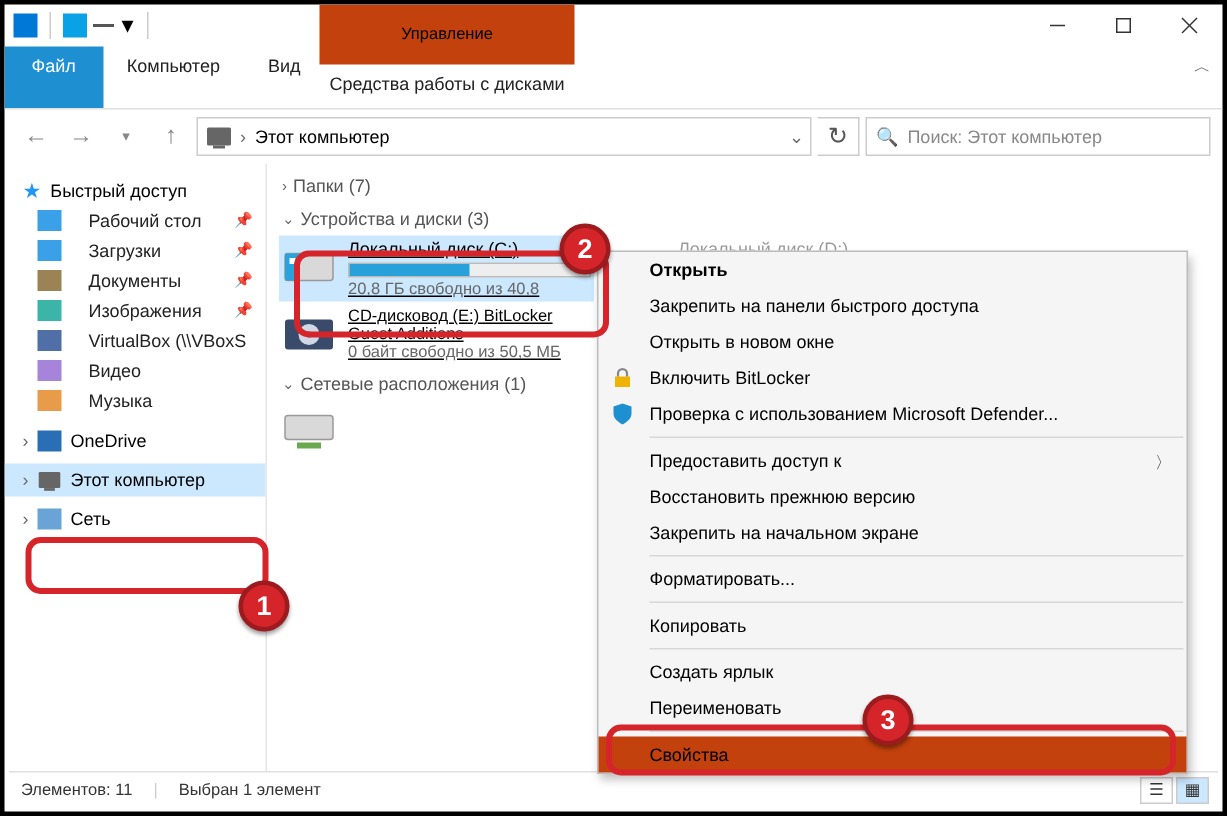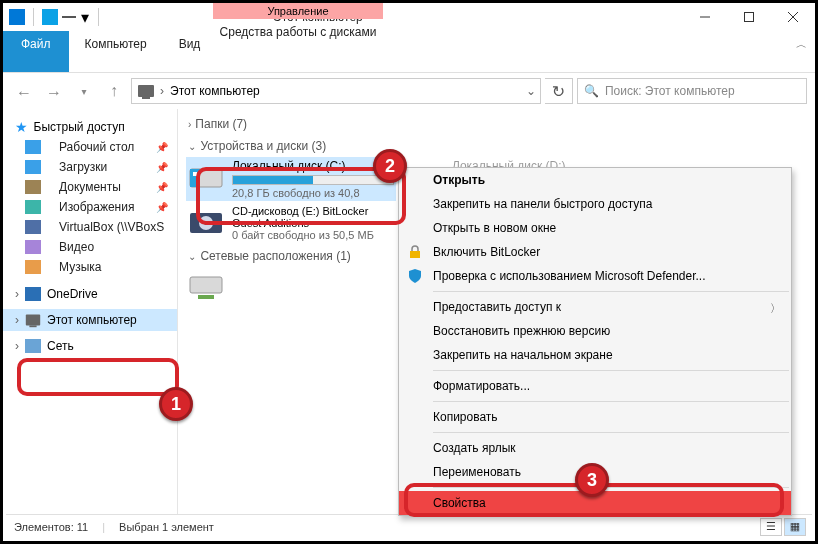--- a/index.html
+++ b/index.html
@@ -16,21 +16,21 @@
   .title-text { font-size: 12px; margin-left: 170px; color:#222; }
   .win-controls { position: absolute; right: 0; top: 0; display: flex; }
   .win-btn { width: 44px; height: 28px; display: flex; align-items: center; justify-content: center; font-size: 14px; color:#333; }
   .win-btn svg { width:12px; height:12px; }
 
   
   .ribbon { height: 42px; display: flex; align-items: stretch; border-bottom: 1px solid #e0e0e0; }
   .file-tab { background: #1e90d2; color: #fff; font-size: 12px; padding: 0 18px; display: flex; align-items: flex-start; padding-top:6px; }
   .tab { font-size: 12px; padding: 6px 16px 0; color: #222; }
   .manage-block { position: absolute; left: 210px; top: 0; width: 170px; text-align:center;}
-  .manage-top { background: #fca5a5; font-size: 11px; padding: 2px 0; }
+  .manage-top { background: #c2410c; font-size: 11px; padding: 14px 0; }
   .manage-bottom { font-size: 12px; padding: 6px 0 0; }
   .ribbon-toggle { position:absolute; right:8px; top:34px; font-size:11px; color:#666;}
 
   
   .navbar { height: 36px; display: flex; align-items: center; gap: 4px; padding: 0 8px; }
   .nav-btn { width: 26px; height: 26px; display:flex; align-items:center; justify-content:center; color:#888; }
   .breadcrumb { flex: 1; height: 26px; border: 1px solid #ccc; display: flex; align-items: center; gap: 6px; padding: 0 6px; font-size: 12px; position:relative; }
   .breadcrumb-drop { position:absolute; right:4px; color:#666; }
   .refresh-btn { width: 28px; height: 26px; border: 1px solid #ccc; border-left:none; display:flex; align-items:center; justify-content:center; color:#555;}
   .search { width: 230px; height: 26px; border: 1px solid #ccc; display:flex; align-items:center; gap:6px; padding:0 6px; font-size:12px; color:#888;}
@@ -53,38 +53,38 @@
   .i-vbox{background:#4f6fa6;}
   .i-video{background:#a684d9;}
   .i-music{background:#e89c4a;}
   .i-cloud{background:#2a6fb5;}
   .i-net{background:#6aa4d6;}
 
   .content { flex:1; padding: 6px 10px 0; position:relative; overflow:hidden;}
   .group-head { font-size:12px; color:#555; display:flex; align-items:center; gap:4px; padding: 2px 0 6px;}
   .chev { font-size:10px; color:#666;}
   .drives { display:flex; gap: 14px; flex-wrap:wrap;}
-  .drive { width: 210px; display:flex; gap:8px; }
+  .drive { width: 210px; display:flex; gap:8px;text-decoration:underline; }
   .drive-body { flex:1; }
   .drive-name { font-size:12px; }
   .bar { height:10px; border:1px solid #bbb; margin:2px 0; background:#eee; position:relative;}
   .bar-fill{position:absolute;left:0;top:0;bottom:0;background:#28a1da;}
   .drive-free { font-size:11px; color:#666;}
   .drive.selected { background:#cce8ff; padding:2px; margin:-2px;}
 
   .hdd-svg{width:36px;height:36px;}
 
   
   .ctxmenu { position:absolute; left:395px; top:164px; width:394px; background:#f5f5f5; border:1px solid #bcbcbc; box-shadow: 2px 4px 6px rgba(0,0,0,0.25); font-size:12px; z-index:50;}
   .ctx-item { padding: 5px 10px 5px 34px; position:relative; }
   .ctx-item.bold { font-weight:600; }
   .ctx-sep { height:1px; background:#d8d8d8; margin: 3px 2px 3px 34px;}
   .ctx-icon { position:absolute; left:8px; top:4px; width:16px; height:16px;}
   .ctx-arrow { position:absolute; right:10px; top:6px; font-size:11px; color:#444;}
-  .ctx-item.hover { background:#ef4444; }
+  .ctx-item.hover { background:#c2410c; }
 
   
   .statusbar { position:absolute; left:3px; right:3px; bottom:3px; height:24px; border-top:1px solid #e0e0e0; display:flex; align-items:center; font-size:11px; padding:0 8px; gap:14px; color:#333; background:#fff;}
   .view-icons { position:absolute; right:6px; display:flex; gap:2px;}
   .view-icon { width:22px; height:18px; border:1px solid #ccc; display:flex; align-items:center; justify-content:center;}
   .view-icon.active{background:#cce8ff;}
 
   
   .anno-box { position:absolute; border:4px solid #d6252a; border-radius:10px; z-index:60; pointer-events:none;}
   .anno-badge { position:absolute; width:34px; height:34px; border-radius:50%; background:#d6252a; border:3px solid #9c1b1f; color:#fff; font-size:18px; font-weight:bold; display:flex; align-items:center; justify-content:center; z-index:70; pointer-events:none; box-shadow: 0 2px 3px rgba(0,0,0,0.4); font-family: Arial;}

